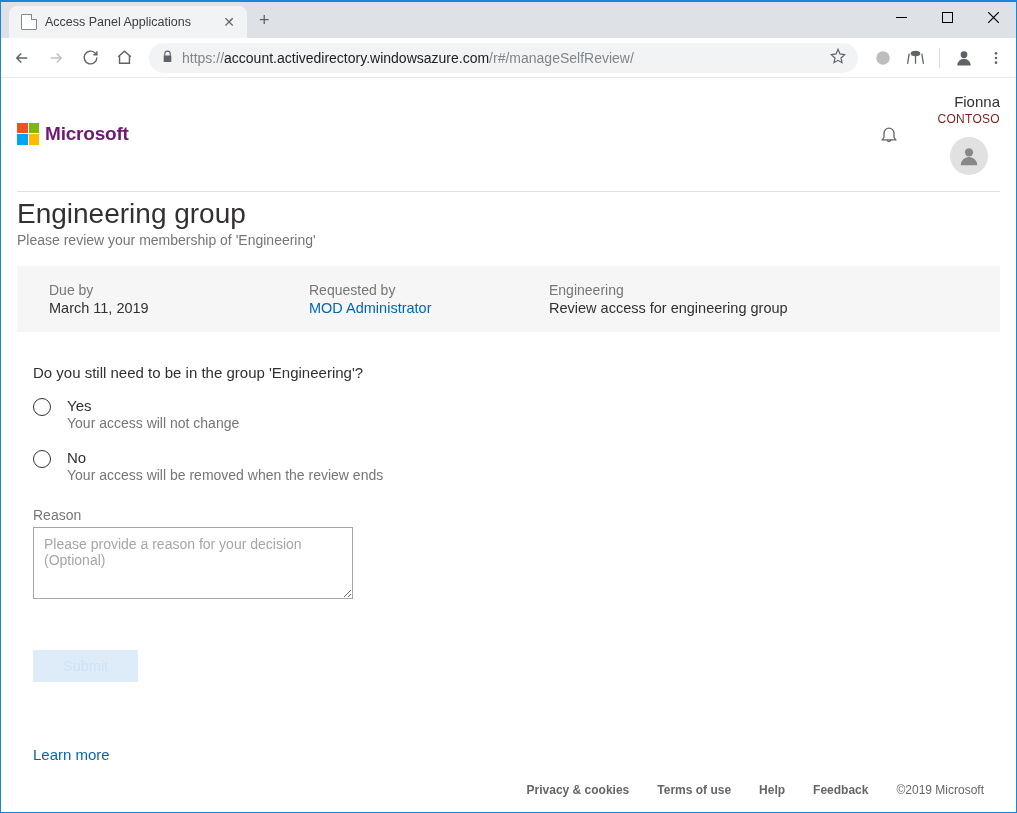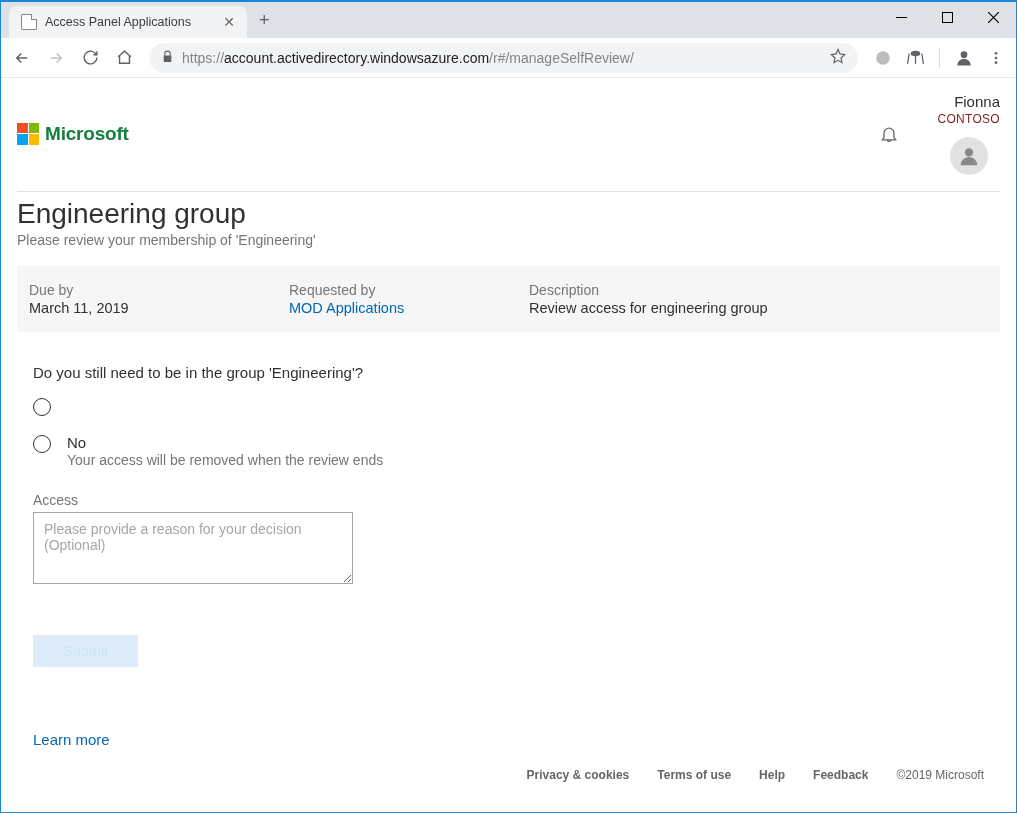--- a/index.html
+++ b/index.html
@@ -38,41 +38,41 @@
     .viewport::-webkit-scrollbar-thumb { background: #c1c1c1; }
 
     .page { padding: 0 16px; }
     .topbar { display: flex; align-items: center; padding: 14px 0 16px; border-bottom: 1px solid #e1e1e1; }
     .ms-logo { display: flex; align-items: center; gap: 6px; }
     .ms-logo .sq { display: grid; grid-template-columns: 1fr 1fr; grid-template-rows: 1fr 1fr; gap: 1px; width: 22px; height: 22px; }
     .ms-logo .sq div:nth-child(1) { background: #f25022; }
     .ms-logo .sq div:nth-child(2) { background: #7fba00; }
     .ms-logo .sq div:nth-child(3) { background: #00a4ef; }
     .ms-logo .sq div:nth-child(4) { background: #ffb900; }
-    .ms-logo .word { font-size: 19px; color: #15803d; font-weight: 600; letter-spacing: -0.2px; }
+    .ms-logo .word { font-size: 19px; color: #701a75; font-weight: 600; letter-spacing: -0.2px; }
     .topbar .spacer { flex: 1; }
     .bell { width: 40px; height: 40px; display: flex; align-items: center; justify-content: center; color: #666; cursor: pointer; }
     .userinfo { display: flex; align-items: center; gap: 10px; margin-left: 28px; flex-direction: column; }
     .userinfo .txt { text-align: right; line-height: 1.3; }
     .userinfo .name { color: #323130; font-size: 15px; }
     .userinfo .org { color: #7f1d1d; font-size: 12px; letter-spacing: 0.3px; }
     .avatar { width: 38px; height: 38px; border-radius: 50%; background: #e1e1e1; display: flex; align-items: center; justify-content: center; color: #888; }
 
     .backrow { display: flex; align-items: center; gap: 12px; padding: 16px 0 10px; }
     .backrow .arrow { cursor: pointer; display: flex; }
     .backrow .label { font-size: 15px; }
 
     .review-title { font-size: 28px; font-weight: 300; color: #323130; margin-top: 6px; }
     .review-sub { color: #767676; font-size: 14px; margin-top: 2px; }
 
     .metabox { background: #f6f6f6; display: flex; padding: 16px 12px; margin-top: 18px; gap: 40px; }
     .metabox .col .lbl { color: #767676; font-size: 14px; margin-bottom: 2px; }
     .metabox .col .val { color: #323130; font-size: 14.5px; }
     .metabox .col .val.link { color: #0067b8; cursor: pointer; }
-    .metabox .col.c1 { width: 220px; }
+    .metabox .col.c1 { width: 220px; margin-left: 20px; }
     .metabox .col.c2 { width: 200px; }
     .metabox .col.c3 { flex: 1; }
 
     .question { margin: 32px 0 16px 16px; font-size: 15px; }
     .radio-opt { display: flex; align-items: flex-start; gap: 16px; margin: 12px 0 18px 16px; cursor: pointer; }
     .radio-circle { width: 18px; height: 18px; border: 1.5px solid #323130; border-radius: 50%; flex-shrink: 0; margin-top: 1px; }
     .radio-text .primary { font-size: 15px; color: #323130; }
     .radio-text .secondary { font-size: 14px; color: #767676; margin-top: 1px; }
 
     .reason-section { margin: 24px 0 0 16px; }
@@ -223,44 +223,48 @@
     <h1 class="review-title">Engineering group</h1>
     <div class="review-sub">Please review your membership of 'Engineering'</div>
 
     <div class="metabox">
       <div class="col c1">
         <div class="lbl">Due by</div>
         <div class="val">March 11, 2019</div>
       </div>
       <div class="col c2">
         <div class="lbl">Requested by</div>
-        <div class="val link">MOD Applications</div>
+        <div class="val link">MOD Administrator</div>
       </div>
       <div class="col c3">
-        <div class="lbl">Description</div>
+        <div class="lbl">Engineering</div>
         <div class="val">Review access for engineering group</div>
       </div>
     </div>
 
     <div class="question">Do you still need to be in the group 'Engineering'?</div>
 
     <label class="radio-opt">
       <span class="radio-circle"></span>
+      <span class="radio-text">
+        <div class="primary">Yes</div>
+        <div class="secondary">Your access will not change</div>
+      </span>
     </label>
 
     <label class="radio-opt">
       <span class="radio-circle"></span>
       <span class="radio-text">
         <div class="primary">No</div>
         <div class="secondary">Your access will be removed when the review ends</div>
       </span>
     </label>
 
     <div class="reason-section">
-      <div class="reason-lbl">Access</div>
+      <div class="reason-lbl">Reason</div>
       <textarea class="reason-ta" placeholder="Please provide a reason for your decision (Optional)" style=""></textarea>
     </div>
 
     <button class="submit-btn" disabled="">Submit</button>
 
     <div><a class="learn-link">Learn more</a></div>
 
     <div class="footer">
       <a>Privacy &amp; cookies</a>
       <a>Terms of use</a>

